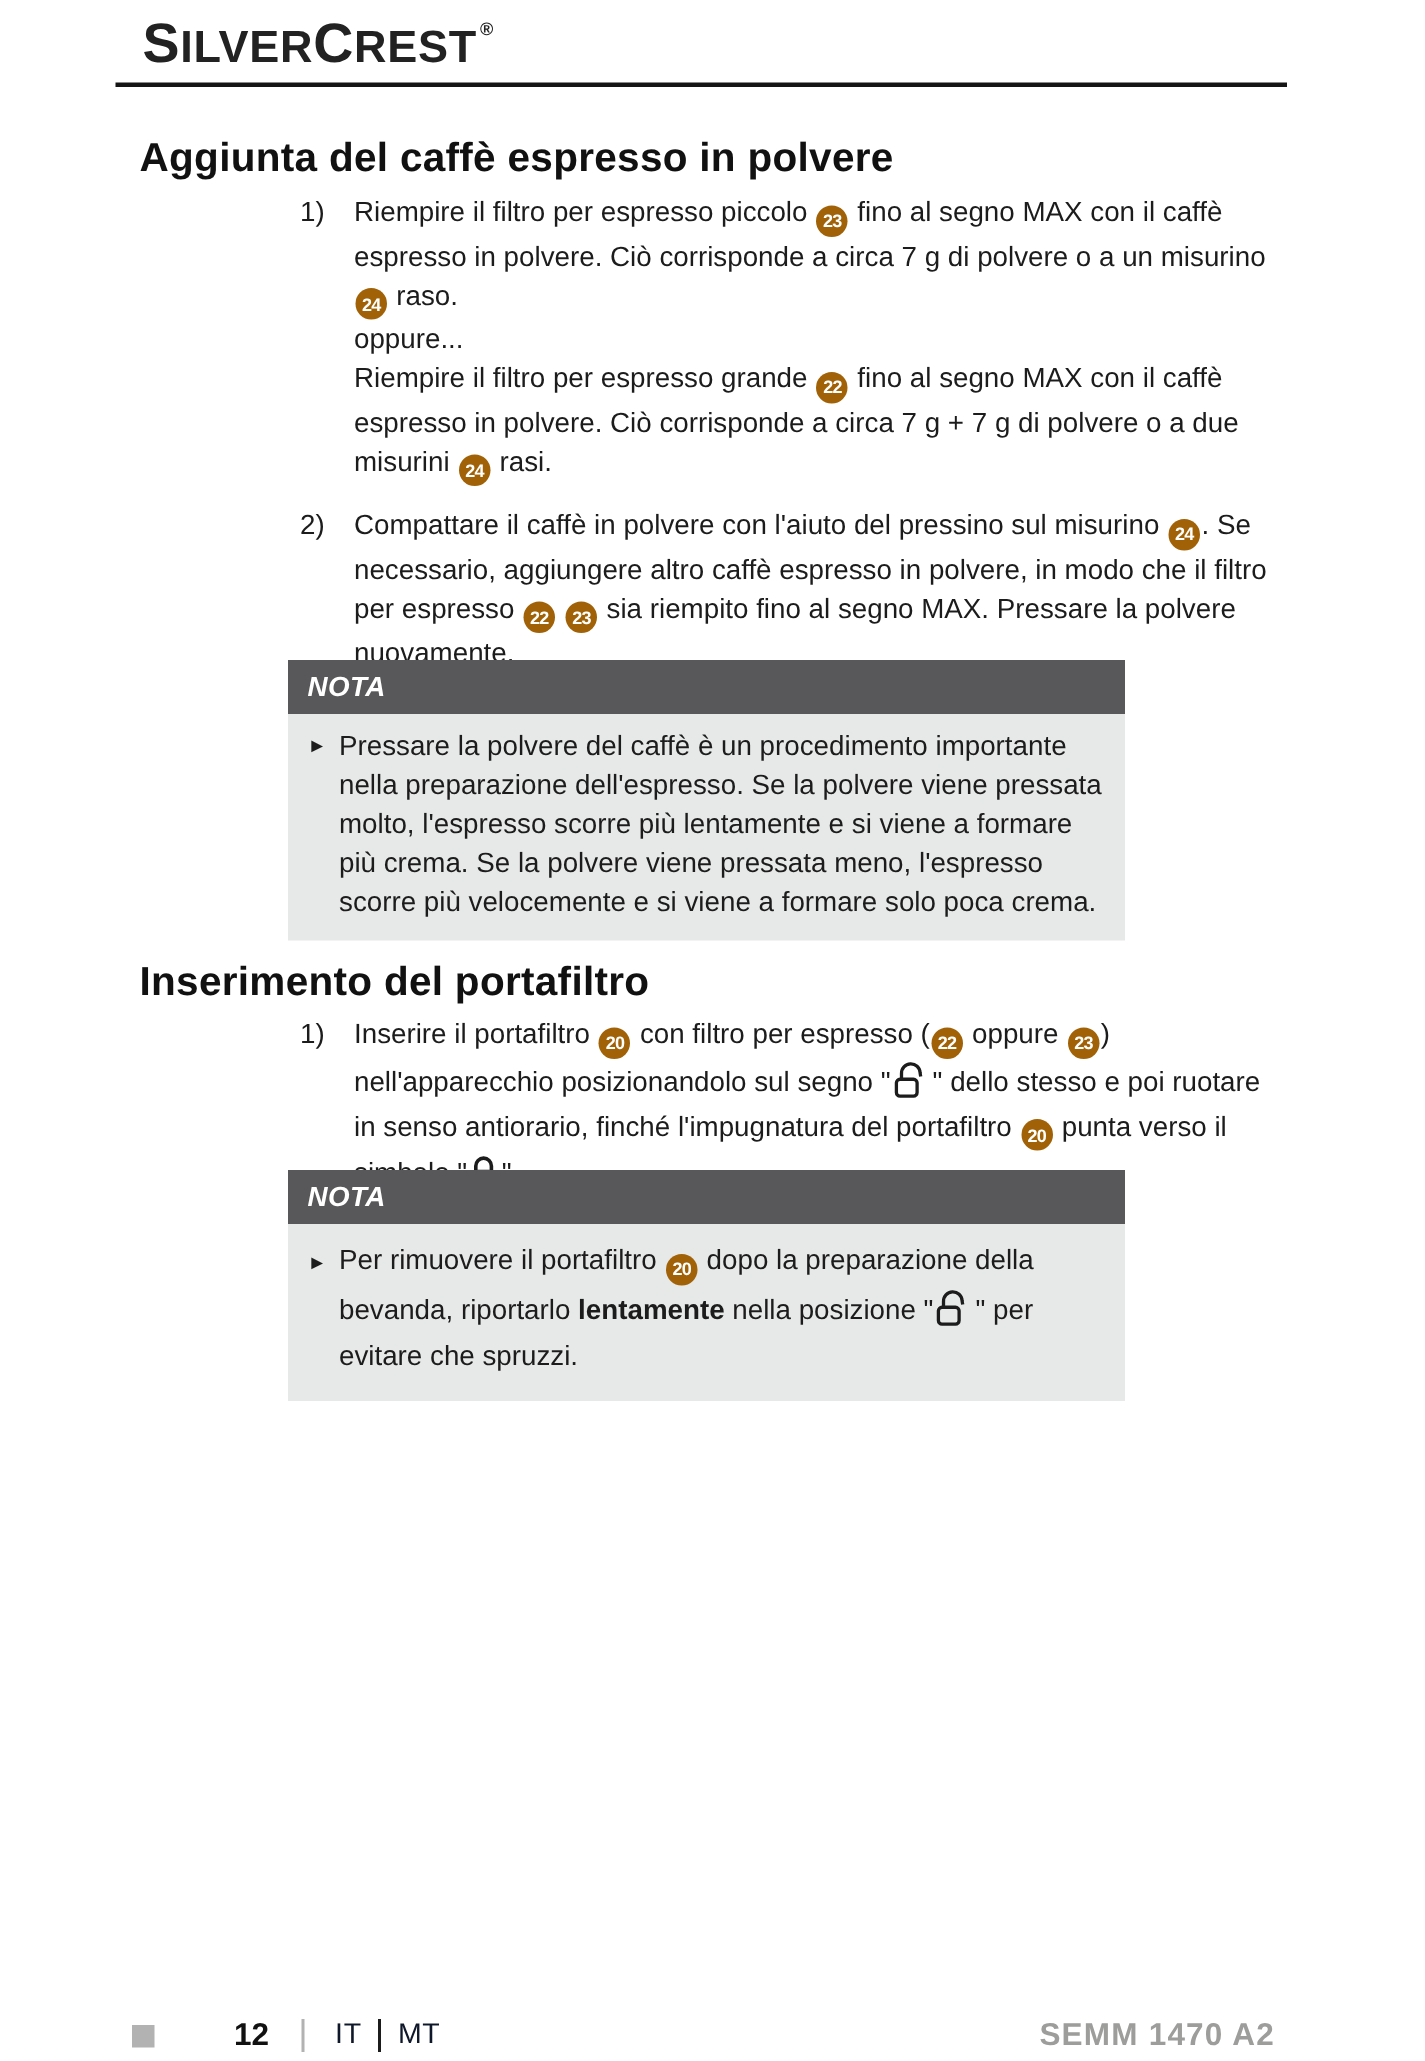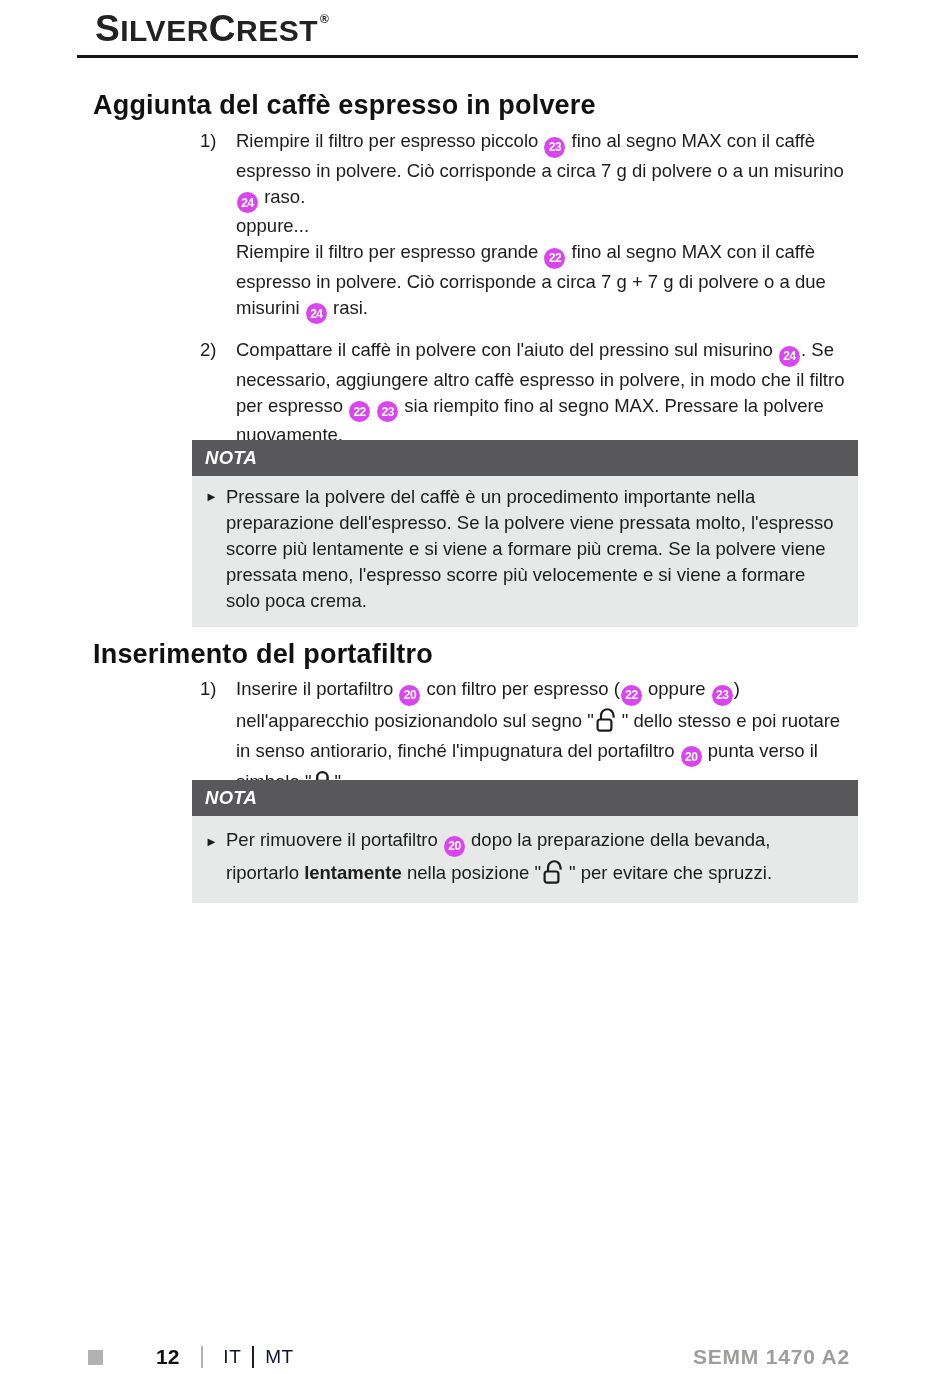--- a/index.html
+++ b/index.html
@@ -27,27 +27,27 @@
   
   .steps { position:absolute; left:200px; width:658px; font-size:18.5px; line-height:26px; }
   #steps1 { top:128px; }
   #steps2 { top:674px; line-height:30px; }
   .step { position:relative; padding-left:36px; margin-bottom:13px; }
   .step .num { position:absolute; left:0; top:0; }
 
   
   .circ {
     display:inline-flex; align-items:center; justify-content:center;
-    width:21px; height:21px; border-radius:50%; background:#d946ef; color:#fff;
+    width:21px; height:21px; border-radius:50%; background:#a16207; color:#fff;
     font-size:12px; font-weight:bold; letter-spacing:-0.5px;
     vertical-align:-4px; margin:0 1px; line-height:1;
   }
 
   
-  .note { position:absolute; left:192px; width:666px; }
+  .note { position:absolute; left:192px; width:558px; }
   #note1 { top:440px; }
   #note2 { top:780px; }
   .note-header {
     background:#58585a; color:#ffffff; height:36px;
     display:flex; align-items:center; padding-left:13px;
     font-size:18.5px; font-weight:bold; font-style:italic; letter-spacing:0.3px;
   }
   .note-body { background:#e7e8e8; padding:8px 14px 13px 13px; font-size:18.5px; line-height:26px; }
   #note2 .note-body { line-height:31px; padding-bottom:15px; }
   .bullet { position:relative; padding-left:21px; }

